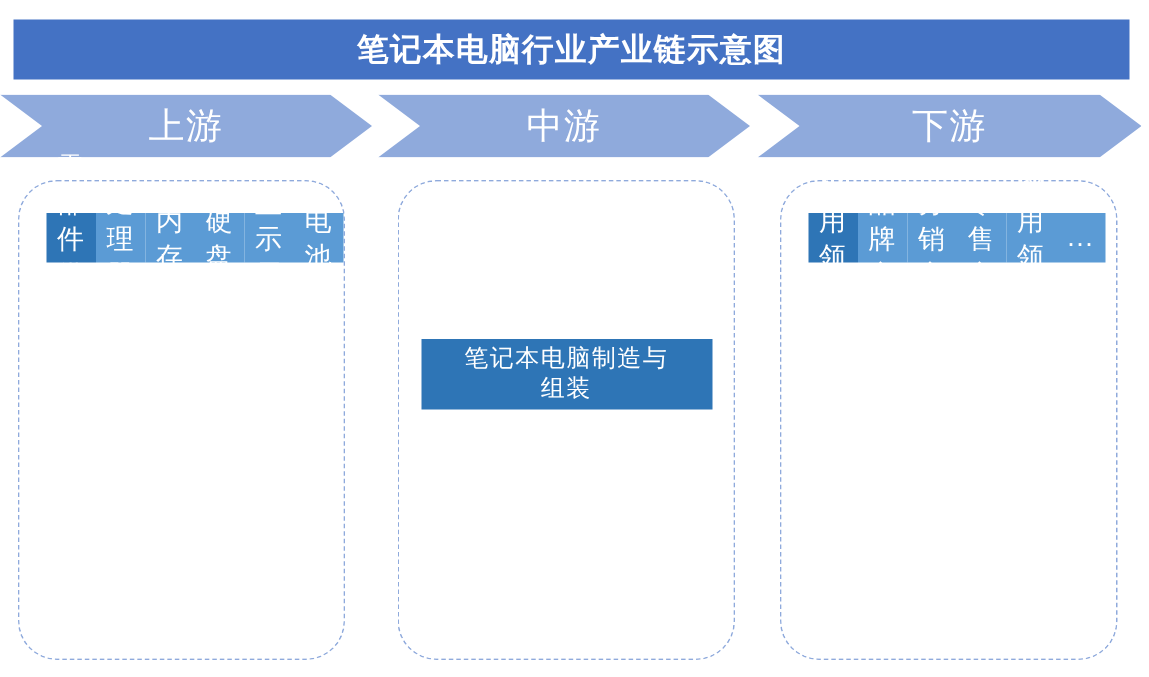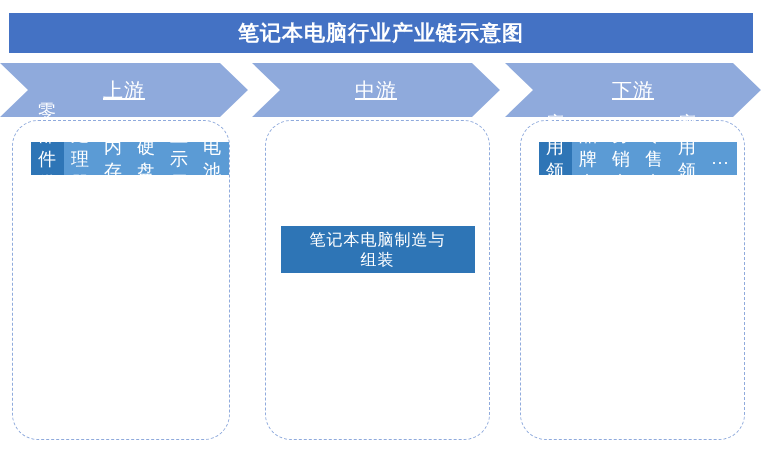--- a/index.html
+++ b/index.html
@@ -15,27 +15,26 @@
   .title-banner {
     position:absolute; left:9px; top:13px; width:744px; height:40px;
     background:var(--banner,#4472C4);
     color:var(--text-on-blue,#fff);
     display:flex; align-items:center; justify-content:center;
     font-size:21px; font-weight:700; letter-spacing:1px;
   }
 
   
   .chevron {
-    position:absolute; top:63px; height:54px;
+    position:absolute; top:63px; height:42px;
     background:var(--chevron,#8FAADC);
     color:var(--text-on-blue,#fff);
     display:flex; align-items:center; justify-content:center;
-    font-size:20px; letter-spacing:1px;
+    font-size:24px; letter-spacing:1px;
     clip-path: polygon(0 0, calc(100% - 28px) 0, 100% 50%, calc(100% - 28px) 100%, 0 100%, 28px 50%);
-    text-decoration: underline;
   }
   .chevron-upstream   { left:0;     width:248px; }
   .chevron-midstream  { left:252px; width:248px; }
   .chevron-downstream { left:505px; width:256px; }
 
   
   .panel {
     position:absolute; top:120px; height:320px;
     border:1.5px dashed var(--dashed-border,#8FAADC);
     border-radius:26px;

